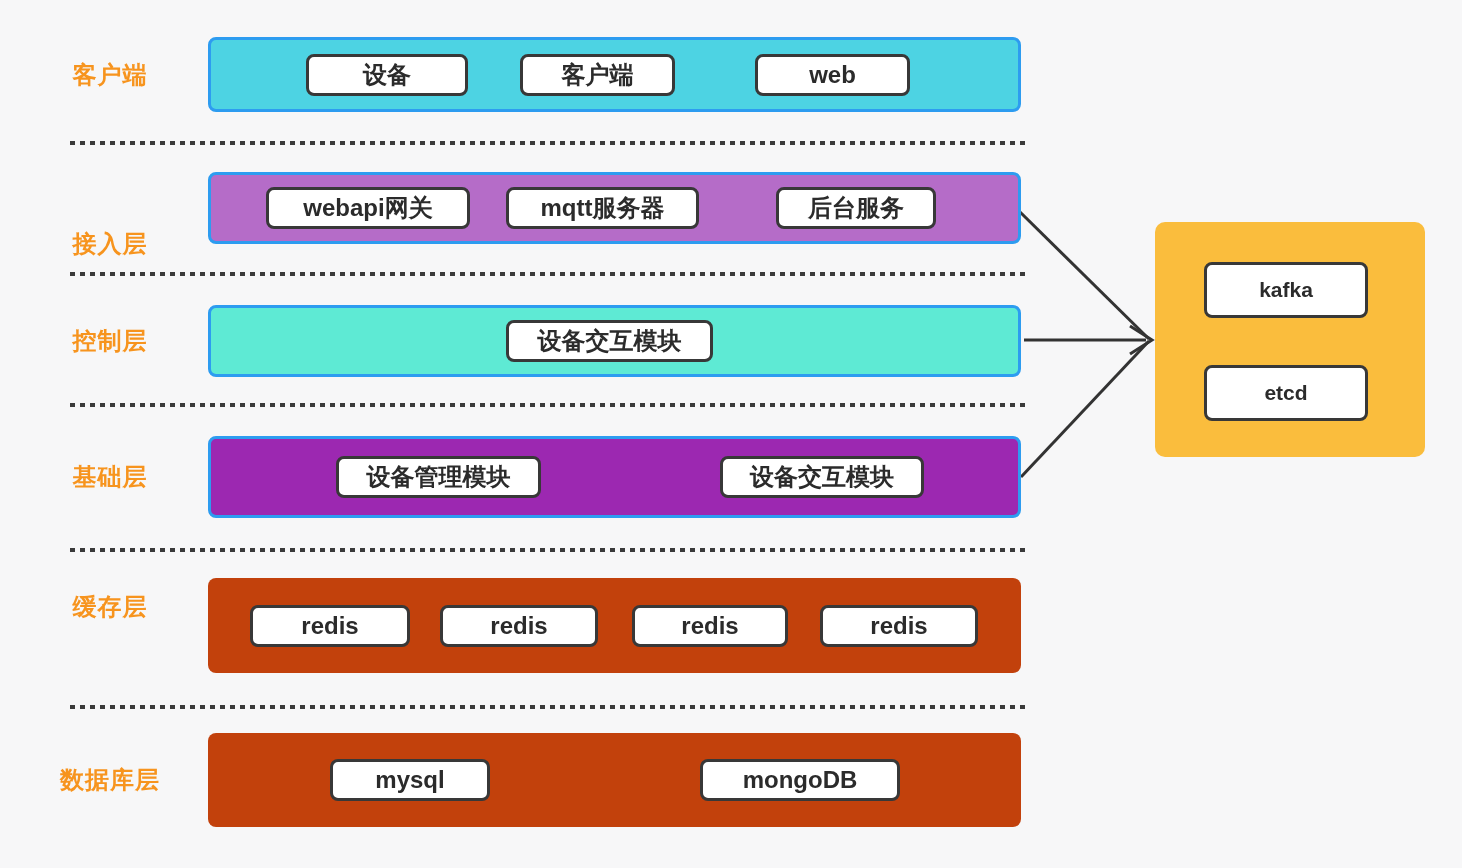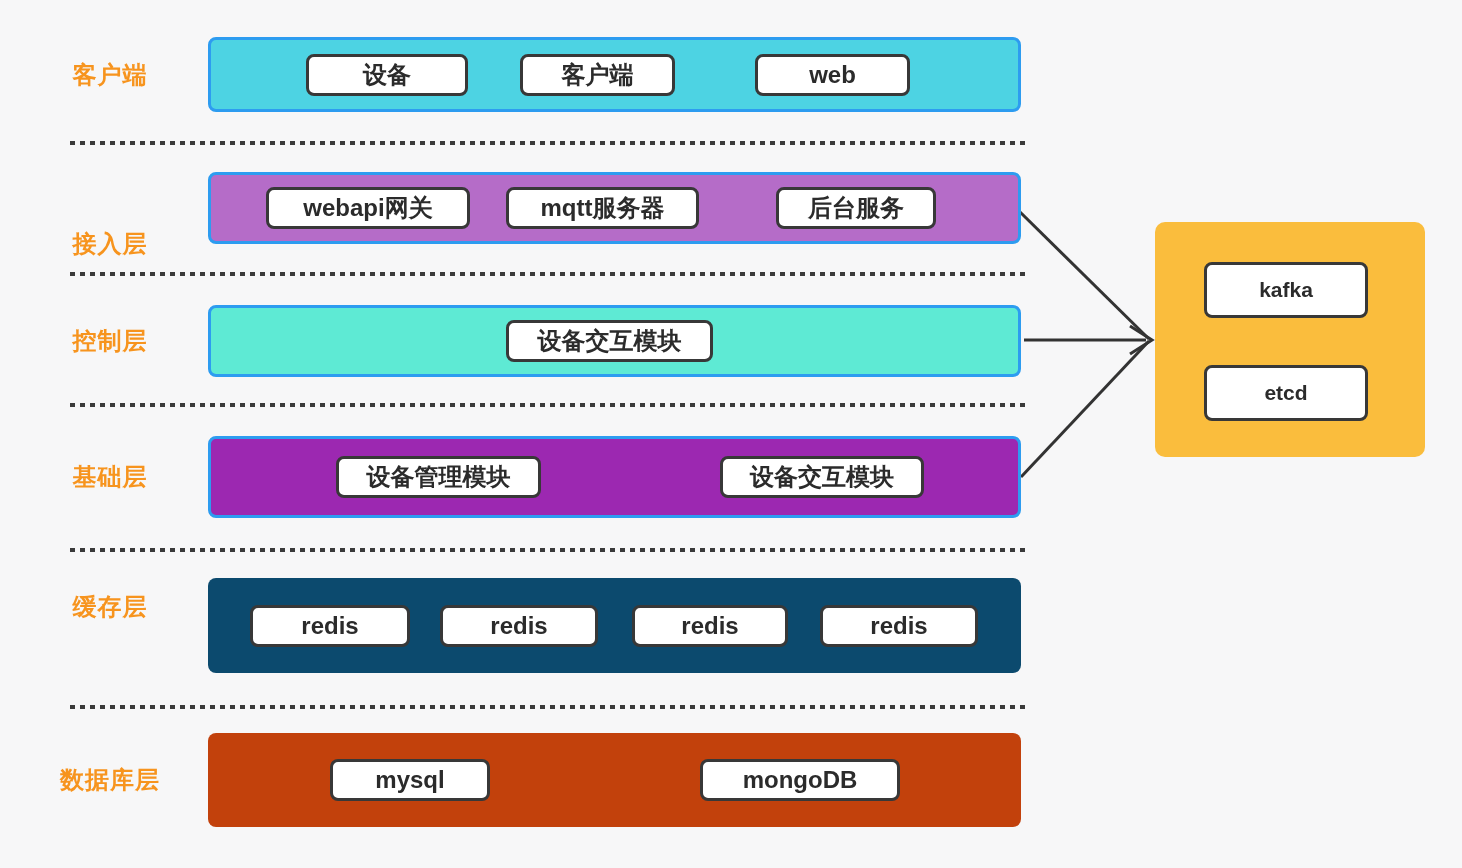--- a/index.html
+++ b/index.html
@@ -127,21 +127,21 @@
     <div class="layer-label" style="top: 341px;">控制层</div>
     <div class="layer-bar" style="top: 305px; height: 72px; background: #5eead4; border: 3px solid rgb(45, 156, 240);">
       <div class="node-box" style="left: 295px; width: 207px;">设备交互模块</div>
     </div>
     <div class="layer-label" style="top: 477px;">基础层</div>
     <div class="layer-bar" style="top: 436px; height: 82px; background: rgb(156, 40, 177); border: 3px solid rgb(45, 156, 240);">
       <div class="node-box" style="left: 125px; width: 205px;">设备管理模块</div>
       <div class="node-box" style="left: 509px; width: 204px;">设备交互模块</div>
     </div>
     <div class="layer-label" style="top: 607px;">缓存层</div>
-    <div class="layer-bar" style="top: 578px; height: 95px; background: #0c4a6e;">
+    <div class="layer-bar" style="top: 578px; height: 95px; background: #c2410c;">
       <div class="node-box" style="left: 42px; width: 160px;">redis</div>
       <div class="node-box" style="left: 232px; width: 158px;">redis</div>
       <div class="node-box" style="left: 424px; width: 156px;">redis</div>
       <div class="node-box" style="left: 612px; width: 158px;">redis</div>
     </div>
     <div class="layer-label" style="top: 780px; text-align: center;">数据库层</div>
     <div class="layer-bar" style="top: 733px; height: 94px; background: #c2410c;">
       <div class="node-box" style="left: 122px; width: 160px;">mysql</div>
       <div class="node-box" style="left: 492px; width: 200px;">mongoDB</div>
     </div>

